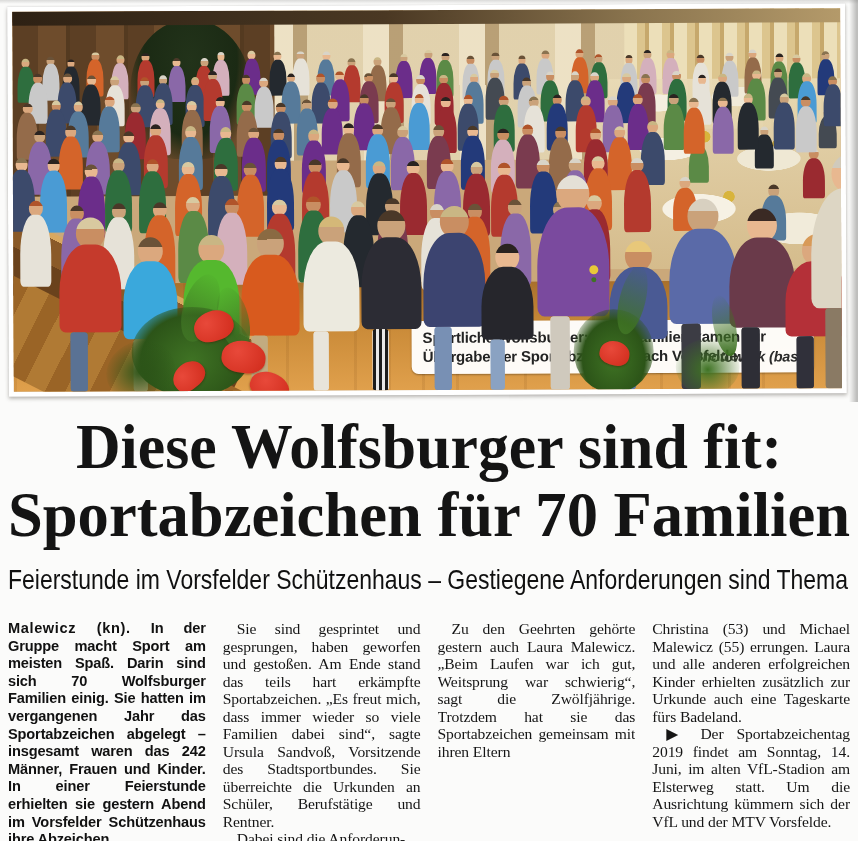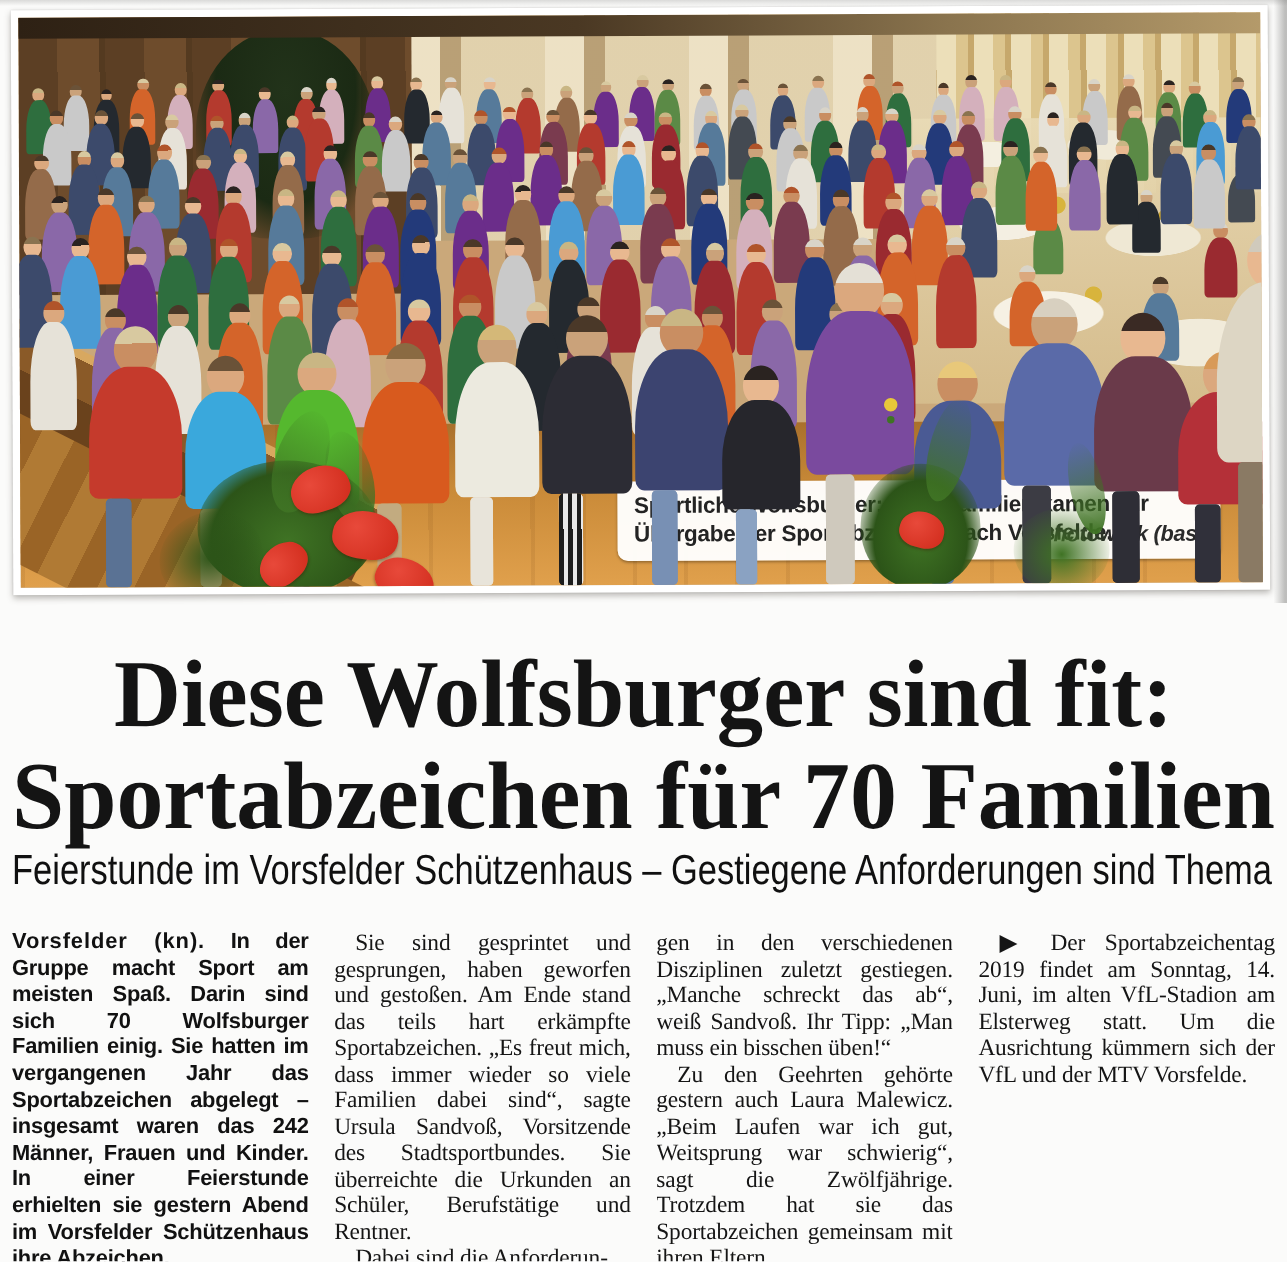--- a/index.html
+++ b/index.html
@@ -64,21 +64,21 @@
   .caption-credit{position:absolute;right:11px;bottom:8px;font-style:italic;font-weight:700;
     font-size:14.5px;color:#2a2a2a;letter-spacing:-.2px;}
   .person{position:absolute;}
   .person .head{position:absolute;left:50%;transform:translateX(-50%);top:0;border-radius:50%;}
   .person .torso{position:absolute;left:0;bottom:0;width:100%;border-radius:42% 42% 10% 10%/55% 55% 8% 8%;}
   .person .legs{position:absolute;left:18%;width:64%;bottom:0;
     display:flex;justify-content:space-between;}
   .person .legs i{display:block;width:42%;height:100%;border-radius:3px;}
 
   
-  .headline-block{position:absolute;left:0;top:428px;width:844px;text-align:center;z-index:6;}
+  .headline-block{position:absolute;left:0;top:412px;width:844px;text-align:center;z-index:6;}
   .headline-block svg{display:block;margin:0 auto;}
   .hl-text{font-family:"Liberation Serif","DejaVu Serif",serif;font-weight:700;fill:#141414;}
 
   
   .subheadline-block{position:absolute;left:0;top:560px;width:858px;z-index:6;}
   .sub-text{font-family:"Liberation Sans","DejaVu Sans",sans-serif;font-weight:400;fill:#101010;}
 
   
   .columns{position:absolute;left:0;top:620px;width:858px;height:221px;
     box-sizing:border-box;padding:0 8px;display:flex;gap:17px;z-index:6;}
@@ -880,26 +880,26 @@
 </div>
 
 <div class="subheadline-block">
   <svg width="858" height="40">
     <text class="sub-text" x="8" y="29" font-size="28" text-anchor="start" textLength="840" lengthAdjust="spacingAndGlyphs">Feierstunde im Vorsfelder Schützenhaus – Gestiegene Anforderungen sind Thema</text>
   </svg>
 </div>
 
 <div class="columns">
   <div class="col col-lead">
-    <p><span class="lead-location">Vorsfelder (kn).</span><span> In der Gruppe macht Sport am meisten Spaß. Darin sind sich 70 Wolfsburger Familien einig. Sie hatten im vergangenen Jahr das Sportabzeichen abgelegt – insgesamt waren das 242 Männer, Frauen und Kinder. In einer Feierstunde erhielten sie gestern Abend im Vorsfelder Schützenhaus ihre Abzeichen.</span></p>
+    <p><span class="lead-location">Malewicz (kn).</span><span> In der Gruppe macht Sport am meisten Spaß. Darin sind sich 70 Wolfsburger Familien einig. Sie hatten im vergangenen Jahr das Sportabzeichen abgelegt – insgesamt waren das 242 Männer, Frauen und Kinder. In einer Feierstunde erhielten sie gestern Abend im Vorsfelder Schützenhaus ihre Abzeichen.</span></p>
   </div>
   <div class="col col-serif">
     <p class="p-indent">Sie sind gesprintet und gesprungen, haben geworfen und gestoßen. Am Ende stand das teils hart erkämpfte Sportabzeichen. „Es freut mich, dass immer wieder so viele Familien dabei sind“, sagte Ursula Sandvoß, Vorsitzende des Stadtsportbundes. Sie überreichte die Urkunden an Schüler, Berufstätige und Rentner.</p>
     <p class="p-indent">Dabei sind die Anforderun-</p>
   </div>
   <div class="col col-serif">
-    <p>gen in den verschiedenen Disziplinen zuletzt gestiegen. „Manche schreckt das ab“, weiß Sandvoß. Ihr Tipp: „Man muss ein bisschen üben!“</p>
     <p class="p-indent">Zu den Geehrten gehörte gestern auch Laura Malewicz. „Beim Laufen war ich gut, Weitsprung war schwierig“, sagt die Zwölfjährige. Trotzdem hat sie das Sportabzeichen gemeinsam mit ihren Eltern</p>
   </div>
   <div class="col col-serif">
+    <p>Christina (53) und Michael Malewicz (55) errungen. Laura und alle anderen erfolgreichen Kinder erhielten zusätzlich zur Urkunde auch eine Tageskarte fürs Badeland.</p>
     <p class="p-indent">▶ Der Sportabzeichentag 2019 findet am Sonntag, 14. Juni, im alten VfL-Stadion am Elsterweg statt. Um die Ausrichtung kümmern sich der VfL und der MTV Vorsfelde.</p>
   </div>
 </div>
 
 </body></html>

